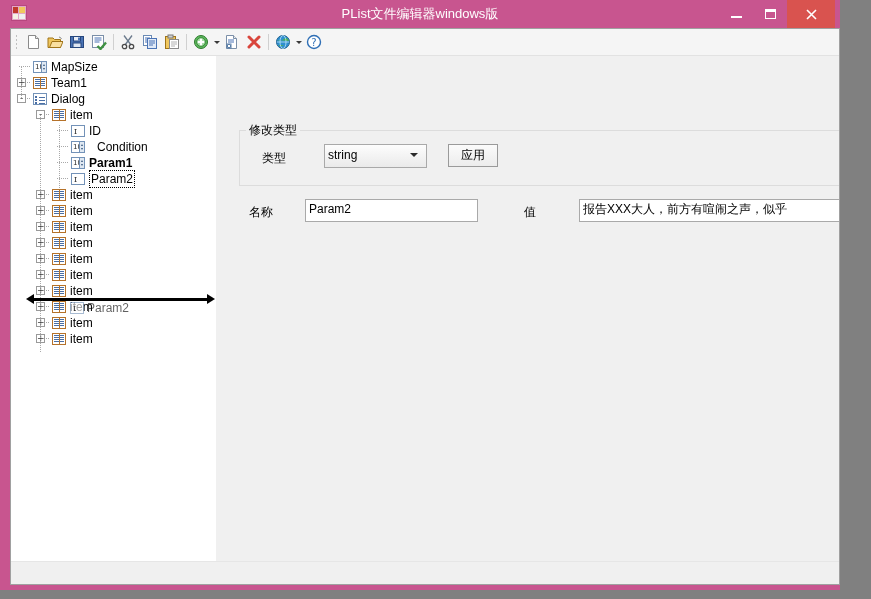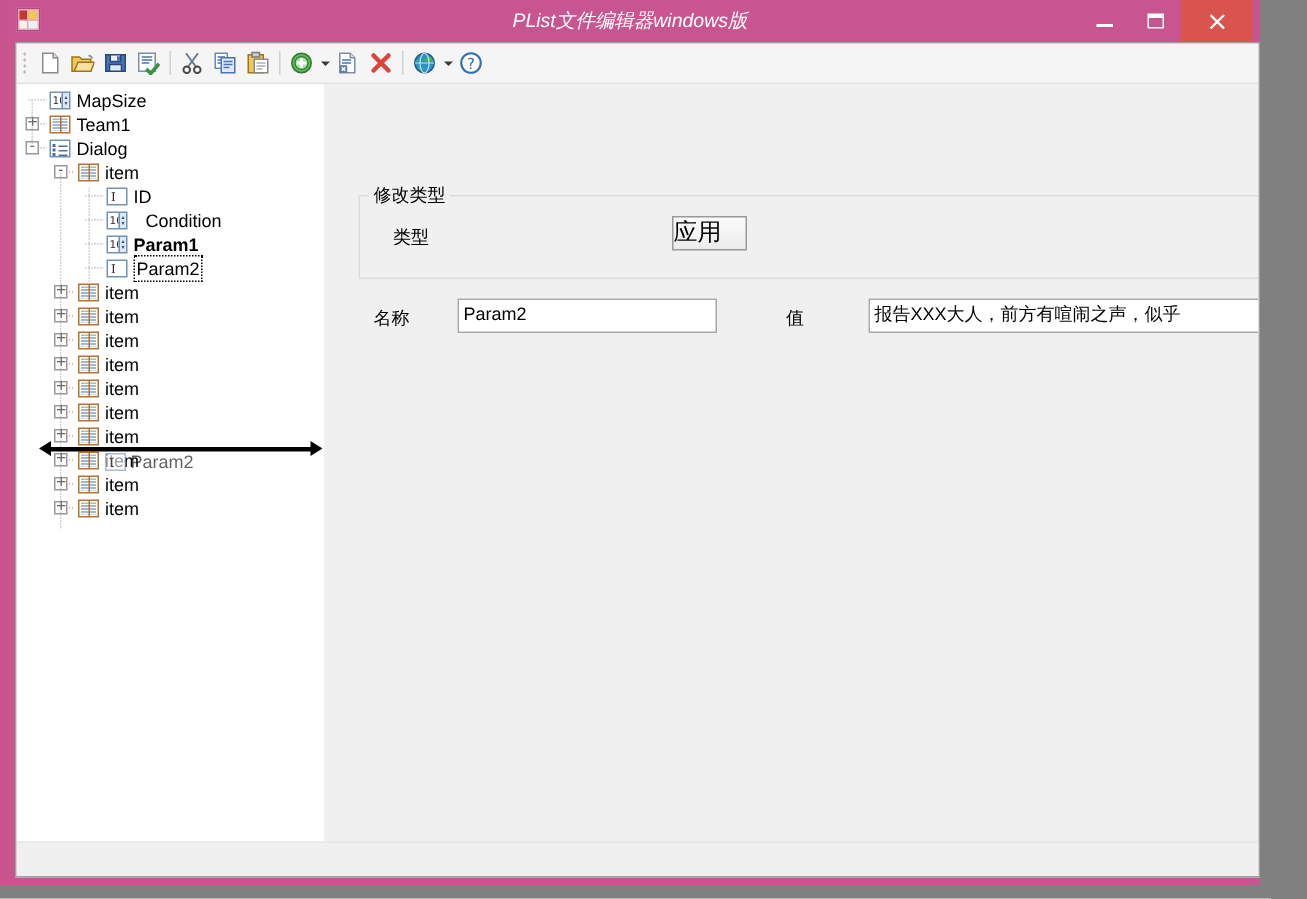--- a/index.html
+++ b/index.html
@@ -13,21 +13,21 @@
   
   #window{
     position:absolute;left:0;top:0;width:840px;height:590px;
     background:#c8558f;
     box-sizing:border-box;
     border:5px solid #c8558f;
     border-top:none;
   }
   #titlebar{
     position:relative;height:28px;background:#c8558f;
-    display:flex;align-items:center;font-style:italic;
+    display:flex;align-items:center;
   }
   #win-icon{
     width:16px;height:16px;margin-left:6px;margin-top:-2px;position:relative;
     background:#e3a8c6;border:1px solid #b8467f;box-sizing:border-box;
   }
   #win-icon .q1{position:absolute;left:1px;top:1px;width:5px;height:6px;background:#c0392b;}
   #win-icon .q2{position:absolute;left:7px;top:1px;width:6px;height:6px;background:#f0c75e;}
   #win-icon .q3{position:absolute;left:1px;top:8px;width:5px;height:5px;background:#f5f2e6;}
   #win-icon .q4{position:absolute;left:7px;top:8px;width:6px;height:5px;background:#f0f0f0;}
   #title-text{
@@ -128,23 +128,23 @@
   }
   .fcombo{
     position:absolute;box-sizing:border-box;
     background:linear-gradient(to bottom,#fdfdfd,#eaeaea);
     border:1px solid #a9a9a9;font-size:12px;color:#000;
     padding:3px 3px;line-height:15px;
   }
   .fcombo .arrow{position:absolute;right:8px;top:8px;width:0;height:0;
     border-left:4px solid transparent;border-right:4px solid transparent;border-top:4px solid #2b2b2b;}
   .fbtn{
-    position:absolute;box-sizing:border-box;
+    position:absolute;box-sizing:border-box;text-align:center;
     background:linear-gradient(to bottom,#fbfbfb,#ececec);
-    border:1px solid #9a9a9a;font-size:16px;color:#000;
+    border:1px solid #9a9a9a;font-size:12px;color:#000;
     line-height:21px;
   }
   #statusarea{position:absolute;left:0;right:0;bottom:0;height:22px;background:#f0f0f0;border-top:1px solid #e6e6e6;}
 </style>
 </head>
 <body>
 
 <div id="window">
 
   <div id="titlebar">
@@ -470,20 +470,24 @@
       </div>
 
       <div id="splitter"></div>
 
       <div id="rightpane">
 
 
         <div class="group" style="left:18px;top:74px;width:614px;height:54px;">
           <div class="gtitle">修改类型</div>
           <div class="flabel" style="left:22px;top:19px;">类型</div>
+          <div class="fcombo" style="left:84px;top:13px;width:103px;height:24px;">
+            <span>string</span>
+            <span class="arrow"></span>
+          </div>
           <div class="fbtn" style="left:208px;top:13px;width:50px;height:23px;">应用</div>
         </div>
 
         <div class="flabel" style="left:28px;top:148px;">名称</div>
         <div class="ftext" style="left:84px;top:143px;width:173px;height:23px;">Param2</div>
 
         <div class="flabel" style="left:303px;top:148px;">值</div>
         <div class="ftext" style="left:358px;top:143px;width:300px;height:23px;">报告XXX大人，前方有喧闹之声，似乎</div>
 
       </div>

